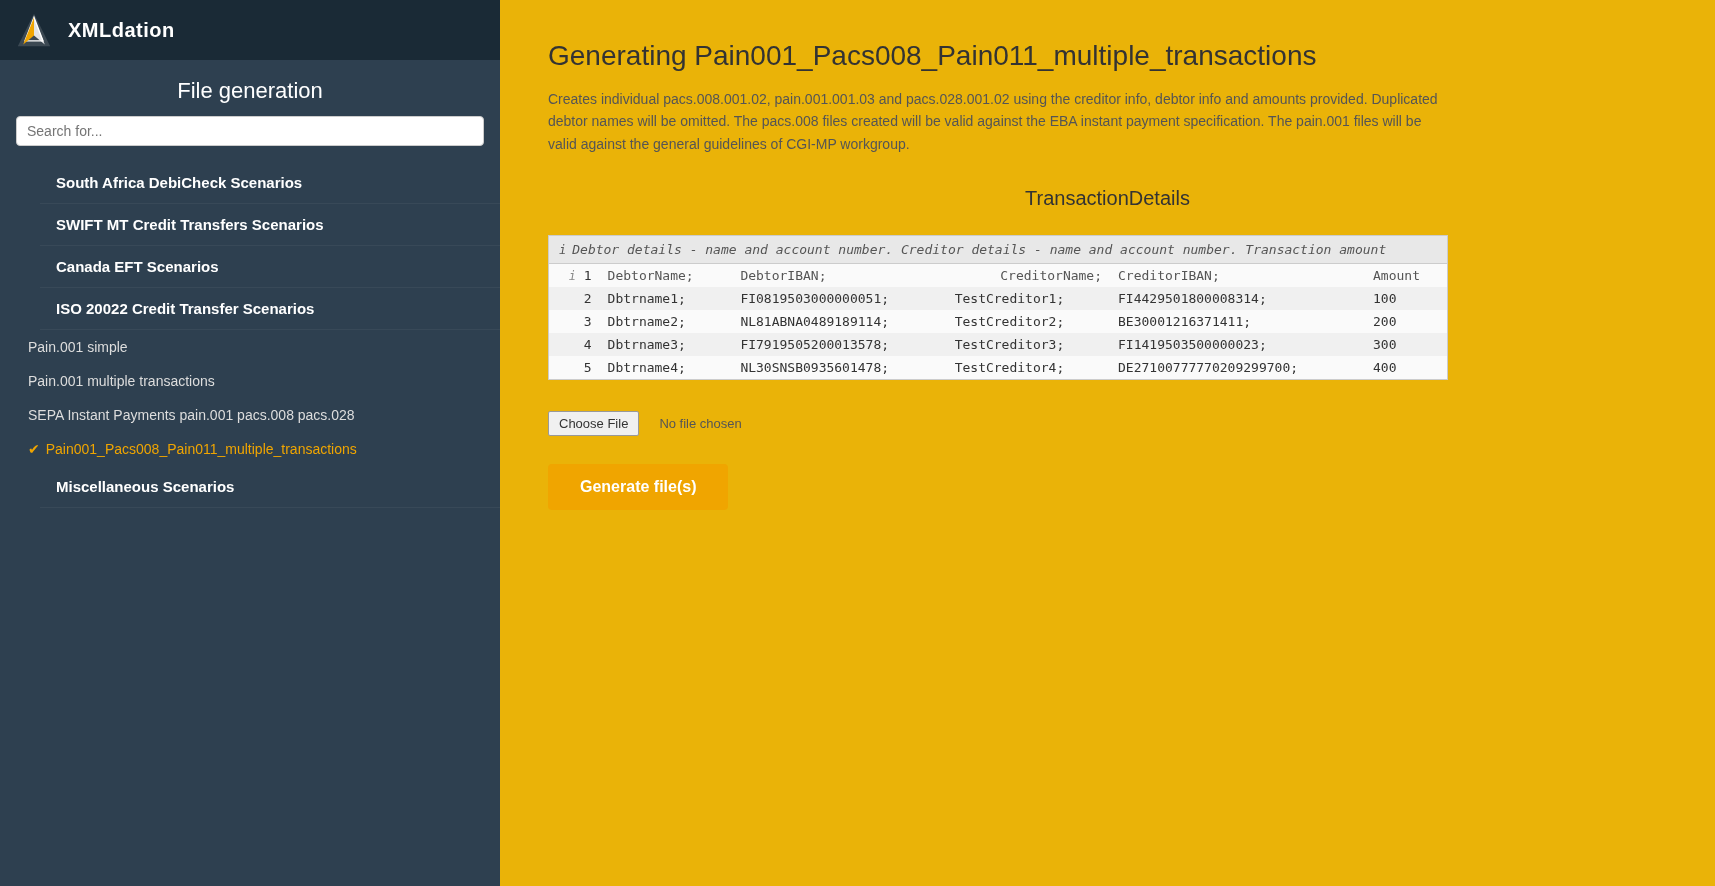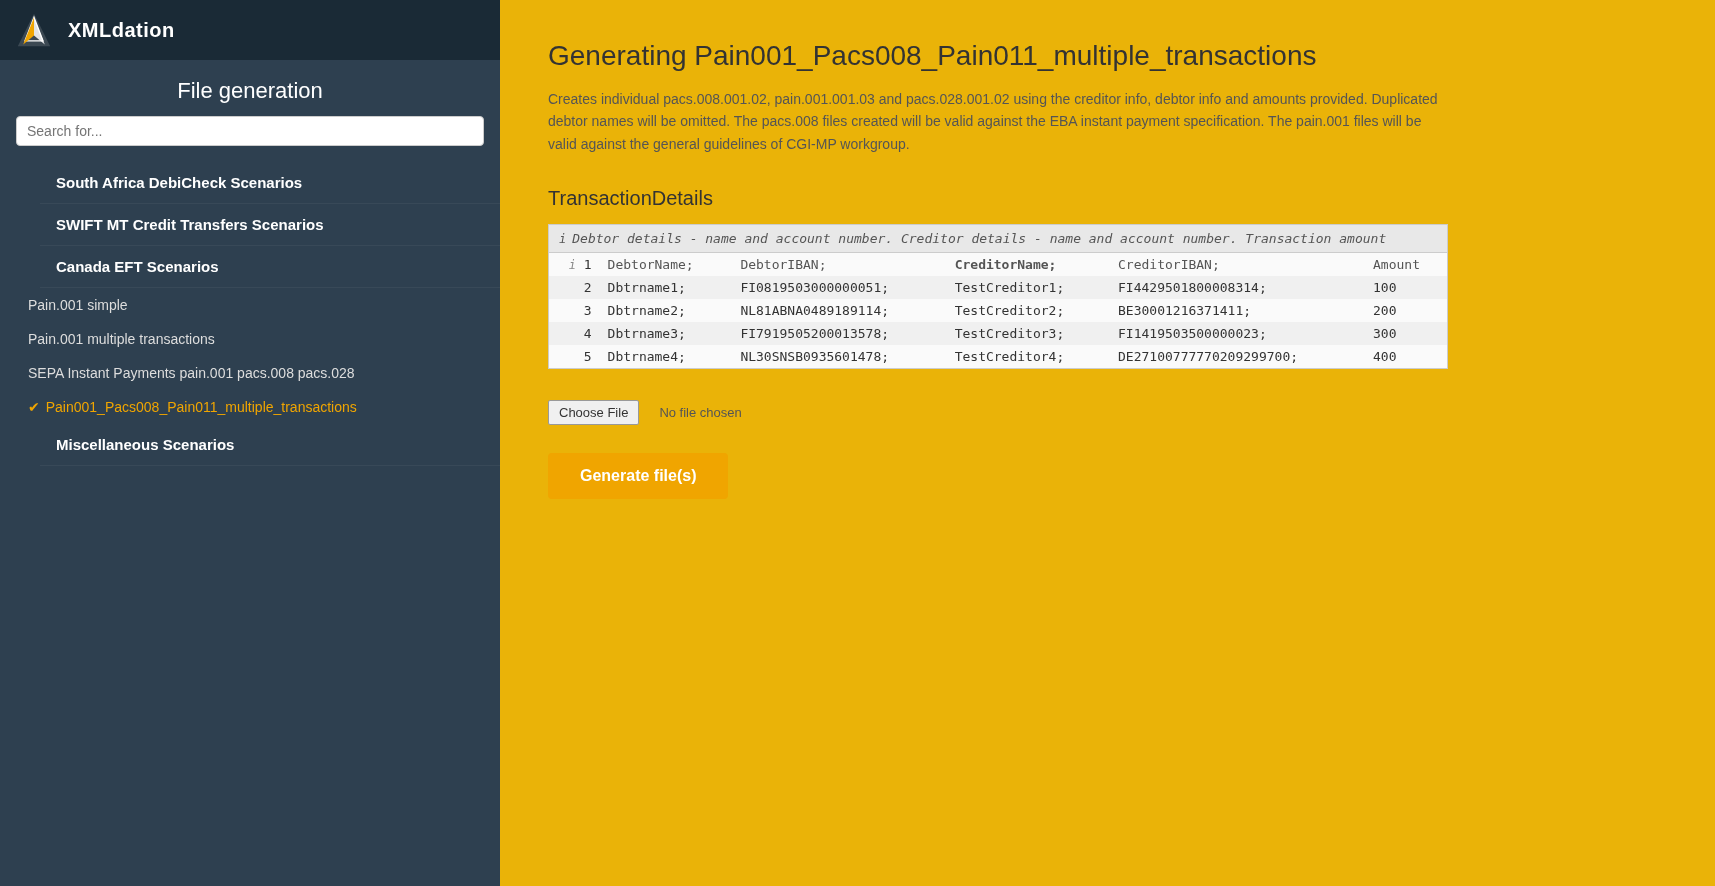--- a/index.html
+++ b/index.html
@@ -111,21 +111,22 @@
       color: #555;
       line-height: 1.6;
       max-width: 900px;
       margin-bottom: 32px;
     }
 
     .section-title {
       font-size: 20px;
       font-weight: 500;
       color: #333;
-      margin-bottom: 14px;
+      margin-bottom: 25px;
+      text-align: center;
     }
 
     .table-container {
       border: 1px solid #ccc;
       background: #fafafa;
       margin-bottom: 31px;
       max-width: 900px;
       overflow-x: auto;
     }
 
@@ -216,20 +217,21 @@
 
   <div class="sidebar-title">File generation</div>
 
   <div class="sidebar-search">
     <input type="text" placeholder="Search for..." style="">
   </div>
 
   <div class="sidebar-nav-item">South Africa DebiCheck Scenarios</div>
   <div class="sidebar-nav-item">SWIFT MT Credit Transfers Scenarios</div>
   <div class="sidebar-nav-item">Canada EFT Scenarios</div>
+  <div class="sidebar-nav-item">ISO 20022 Credit Transfer Scenarios</div>
 
   <div class="sidebar-sub-item">Pain.001 simple</div>
   <div class="sidebar-sub-item">Pain.001 multiple transactions</div>
   <div class="sidebar-sub-item">SEPA Instant Payments pain.001 pacs.008 pacs.028</div>
 
   <div class="sidebar-active-item">
     <span class="checkmark">✔</span>
     <span>Pain001_Pacs008_Pain011_multiple_transactions</span>
   </div>
 
@@ -249,21 +251,21 @@
           <th colspan="6" style="font-style:italic; color:#555; padding:6px 10px;">
             <span style="font-style:italic;font-size:12px;margin-right:6px;">i</span><span>Debtor details - name and account number. Creditor details - name and account number. Transaction amount</span>
           </th>
         </tr>
       </thead>
       <tbody id="table-body">
       <tr>
             <td class="row-num"><span style="font-style:italic;color:#888;font-size:12px;">i</span> 1</td>
             <td style="font-weight: normal; color: rgb(85, 85, 85);">DebtorName;</td>
             <td style="font-weight: normal; color: rgb(85, 85, 85);">DebtorIBAN;</td>
-            <td style="font-weight: bold; color: rgb(85, 85, 85);">CreditorName;</td>
+            <td style="font-weight: normal; color: rgb(85, 85, 85); text-align: right;">CreditorName;</td>
             <td style="font-weight: normal; color: rgb(85, 85, 85);">CreditorIBAN;</td>
             <td style="font-weight: normal; color: rgb(85, 85, 85);">Amount</td>
           </tr>
           <tr>
             <td class="row-num">2</td>
             <td>Dbtrname1;</td>
             <td>FI0819503000000051;</td>
             <td>TestCreditor1;</td>
             <td>FI44295018000083​14;</td>
             <td>100</td>

